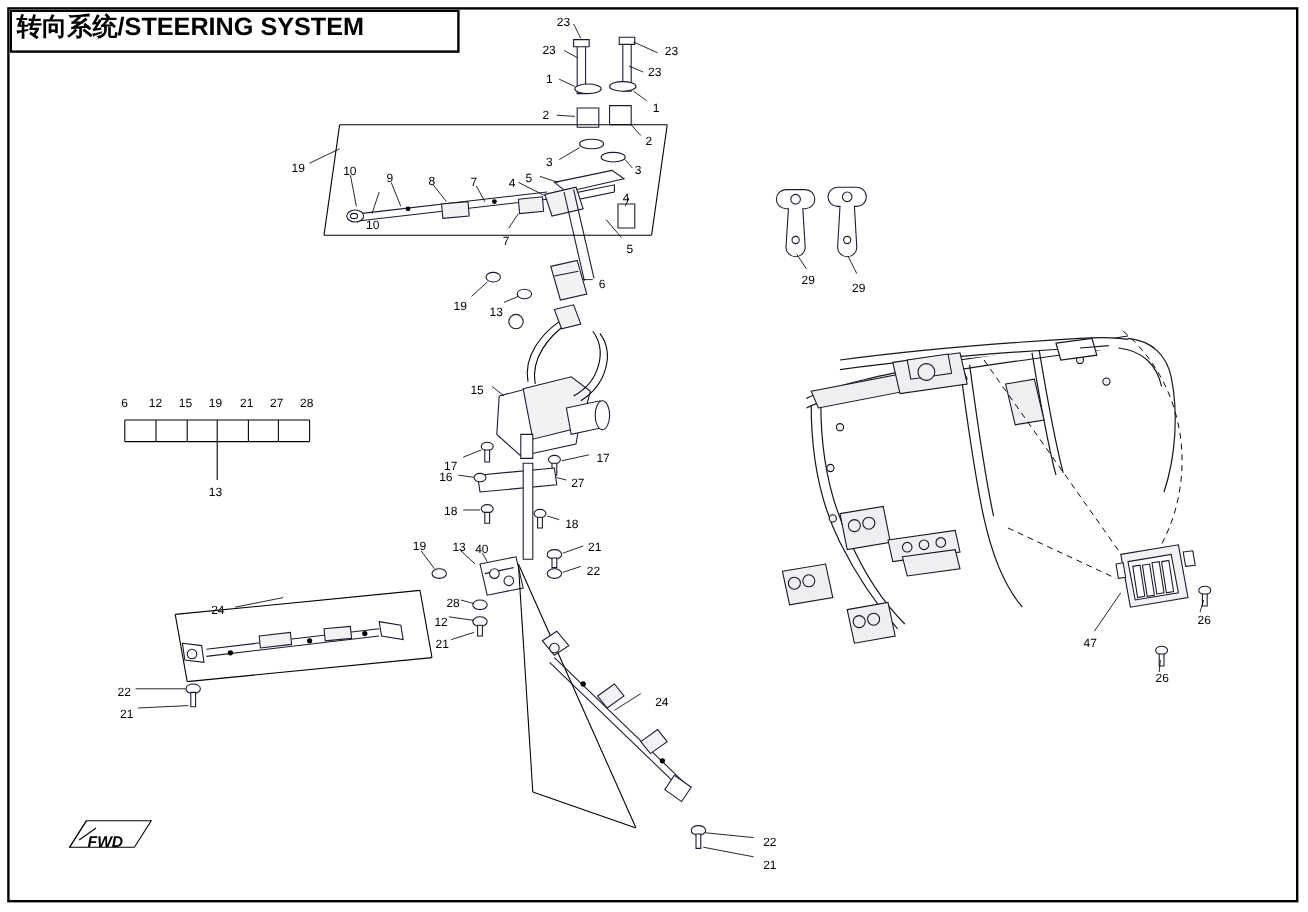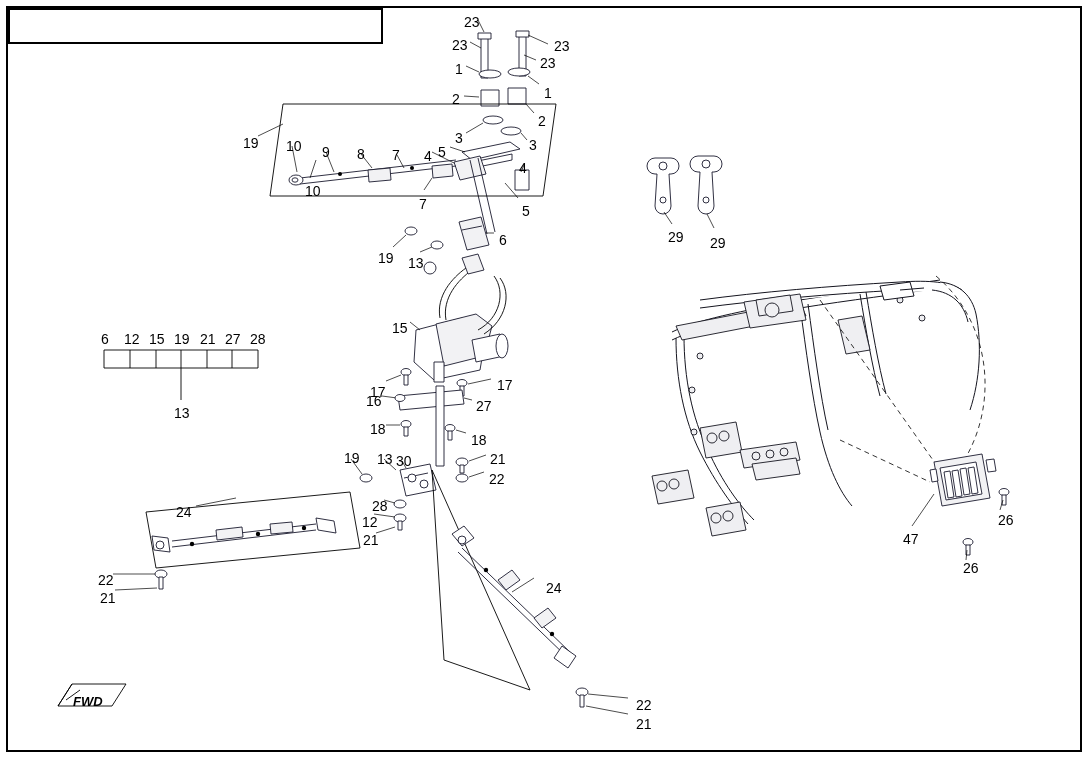--- a/index.html
+++ b/index.html
@@ -1,40 +1,41 @@
 <!DOCTYPE html>
 <html><head>
 <meta charset="utf-8">
 <style>
   html,body{margin:0;padding:0;background:#ffffff;}
   body{font-family:"Liberation Sans", sans-serif;}
   #page{position:relative;width:1090px;height:760px;background:#fff;overflow:hidden;}
   #frame{position:absolute;left:6px;top:6px;width:1076px;height:746px;border:2px solid #000;box-sizing:border-box;}
   #titlebox{position:absolute;left:8px;top:8px;width:375px;height:36px;border:2px solid #000;box-sizing:border-box;background:#fff;}
   #title{position:absolute;left:14px;top:8px;font-size:21px;font-weight:bold;color:#000;letter-spacing:0px;white-space:nowrap;}
-  .lbl{position:absolute;font-size:14px;color:#000;font-family:"Liberation Sans", sans-serif;white-space:nowrap;}
+  .lbl{position:absolute;font-size:10px;color:#000;font-family:"Liberation Sans", sans-serif;white-space:nowrap;}
   svg.layer{position:absolute;left:0;top:0;width:1090px;height:760px;pointer-events:none;}
   .ln{stroke:#000;stroke-width:0.9;fill:none;}
   .lnthin{stroke:#000;stroke-width:0.7;fill:none;}
   .dash{stroke:#000;stroke-width:0.8;fill:none;stroke-dasharray:5 4;}
   .part{stroke:#1a1a2e;stroke-width:0.9;fill:#ffffff;}
   .partf{stroke:#1a1a2e;stroke-width:0.9;fill:#f2f2f4;}
   .frm{stroke:#15151f;stroke-width:1.0;fill:#ffffff;}
   .frmf{stroke:#15151f;stroke-width:0.9;fill:#efeff2;}
   .dot{fill:#000;}
   #fwdtext{position:absolute;left:73px;top:694px;font-size:13px;font-weight:bold;font-style:italic;color:#000;}
 </style>
 </head>
 <body>
 
 <div id="page">
 
   <div id="frame"></div>
 
   <div id="titlebox"></div>
+  <div id="title">转向系统/STEERING SYSTEM</div>
 
   <svg class="layer" viewBox="0 0 1090 760">
 
     <g>
 
       <path class="part" d="M481 38 l7 0 l0 40 l-7 0 z"></path>
       <path class="part" d="M478 33 l13 0 l0 6 l-13 0 z"></path>
       <path class="part" d="M519 36 l7 0 l0 40 l-7 0 z"></path>
       <path class="part" d="M516 31 l13 0 l0 6 l-13 0 z"></path>
 
@@ -336,21 +337,21 @@
   <div class="lbl" style="left:408px;top:255px;">13</div>
   <div class="lbl" style="left:392px;top:320px;">15</div>
   <div class="lbl" style="left:370px;top:384px;">17</div>
   <div class="lbl" style="left:497px;top:377px;">17</div>
   <div class="lbl" style="left:366px;top:393px;text-align:right;">16</div>
   <div class="lbl" style="left:476px;top:398px;">27</div>
   <div class="lbl" style="left:370px;top:421px;">18</div>
   <div class="lbl" style="left:471px;top:432px;">18</div>
   <div class="lbl" style="left:344px;top:450px;">19</div>
   <div class="lbl" style="left:377px;top:451px;">13</div>
-  <div class="lbl" style="left:396px;top:453px;">30</div>
+  <div class="lbl" style="left:396px;top:453px;">40</div>
   <div class="lbl" style="left:490px;top:451px;">21</div>
   <div class="lbl" style="left:489px;top:471px;">22</div>
   <div class="lbl" style="left:372px;top:498px;">28</div>
   <div class="lbl" style="left:362px;top:514px;">12</div>
   <div class="lbl" style="left:363px;top:532px;">21</div>
   <div class="lbl" style="left:176px;top:504px;">24</div>
   <div class="lbl" style="left:546px;top:580px;">24</div>
   <div class="lbl" style="left:98px;top:572px;">22</div>
   <div class="lbl" style="left:100px;top:590px;">21</div>
   <div class="lbl" style="left:636px;top:697px;">22</div>

